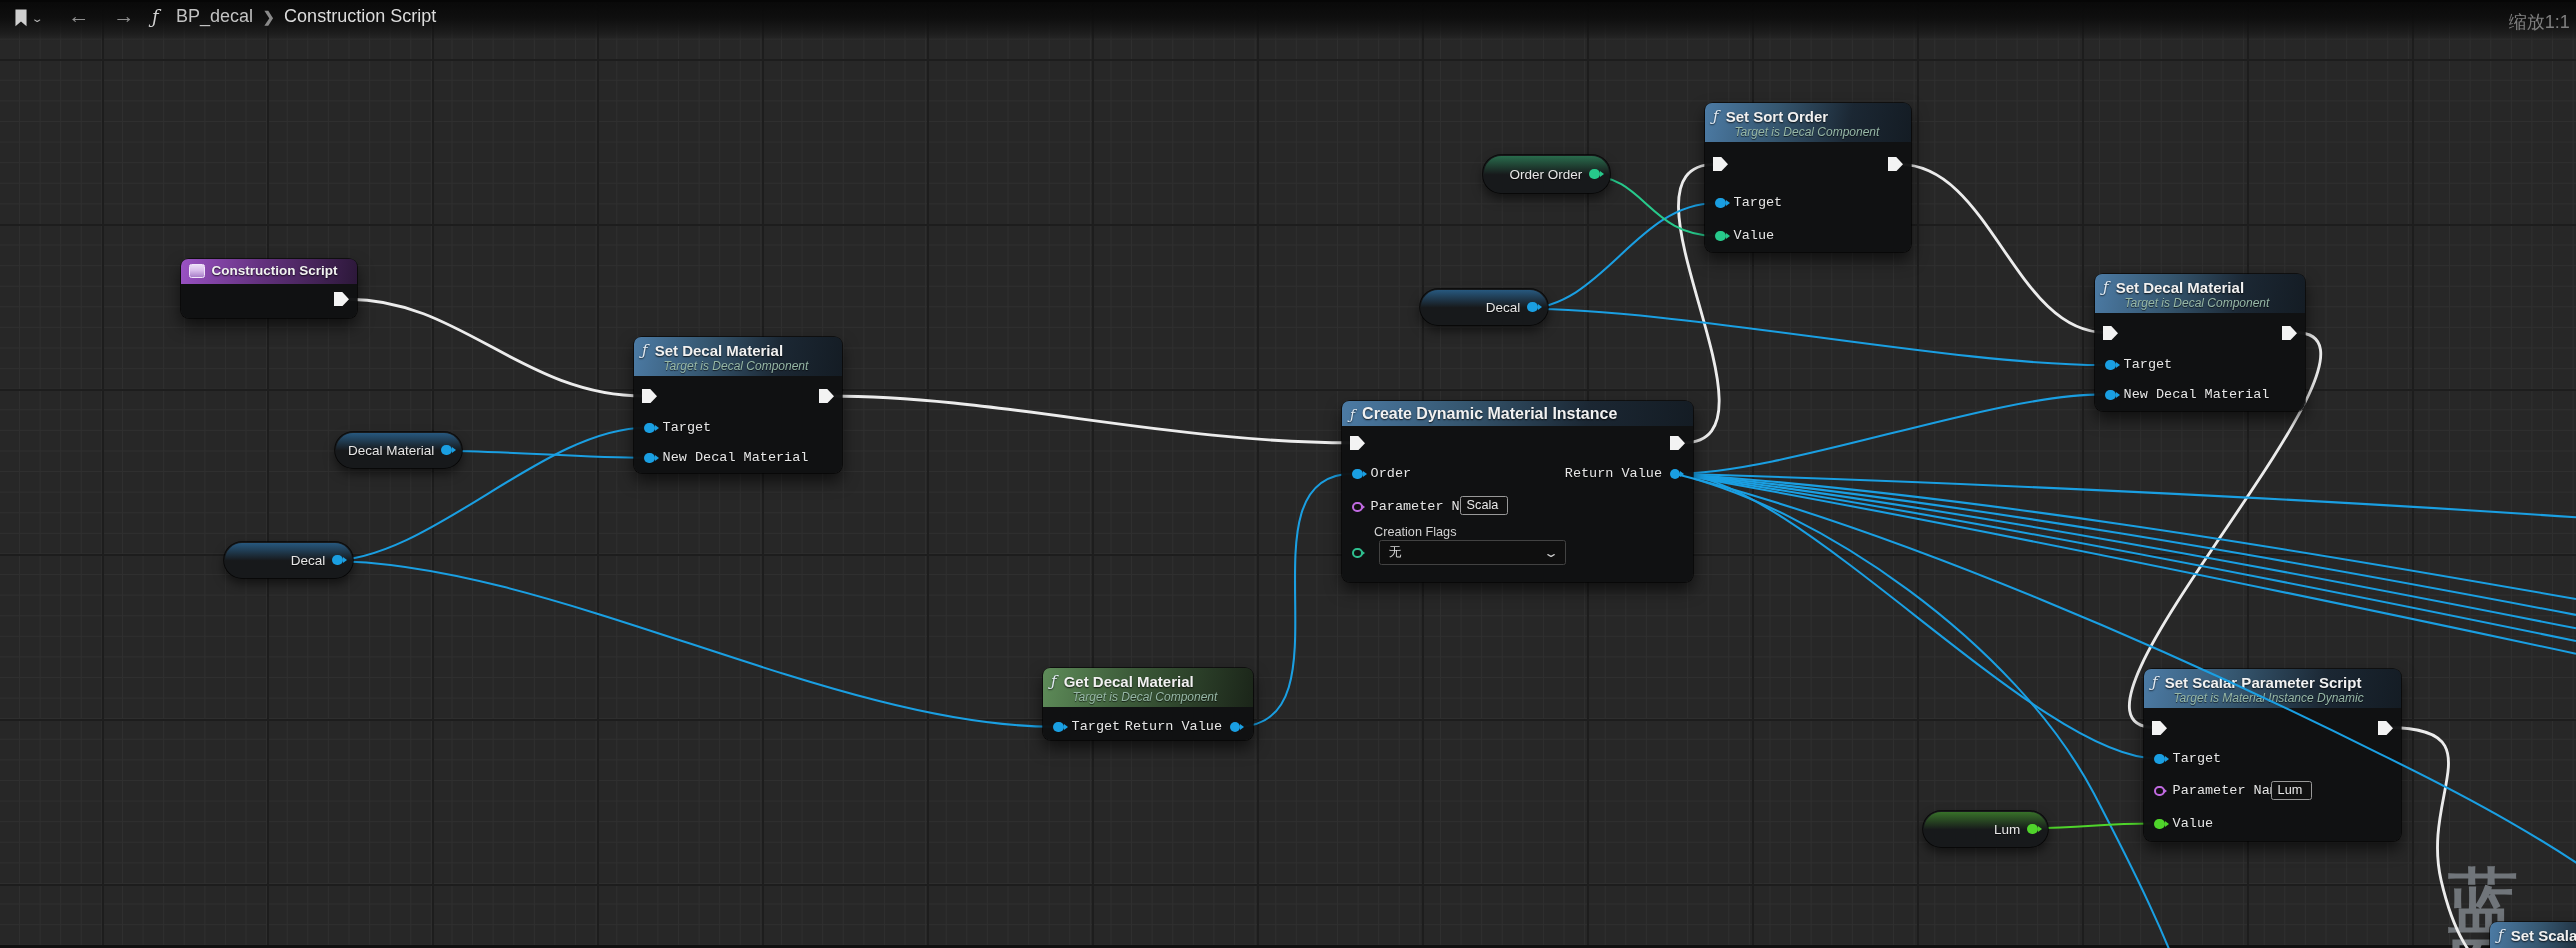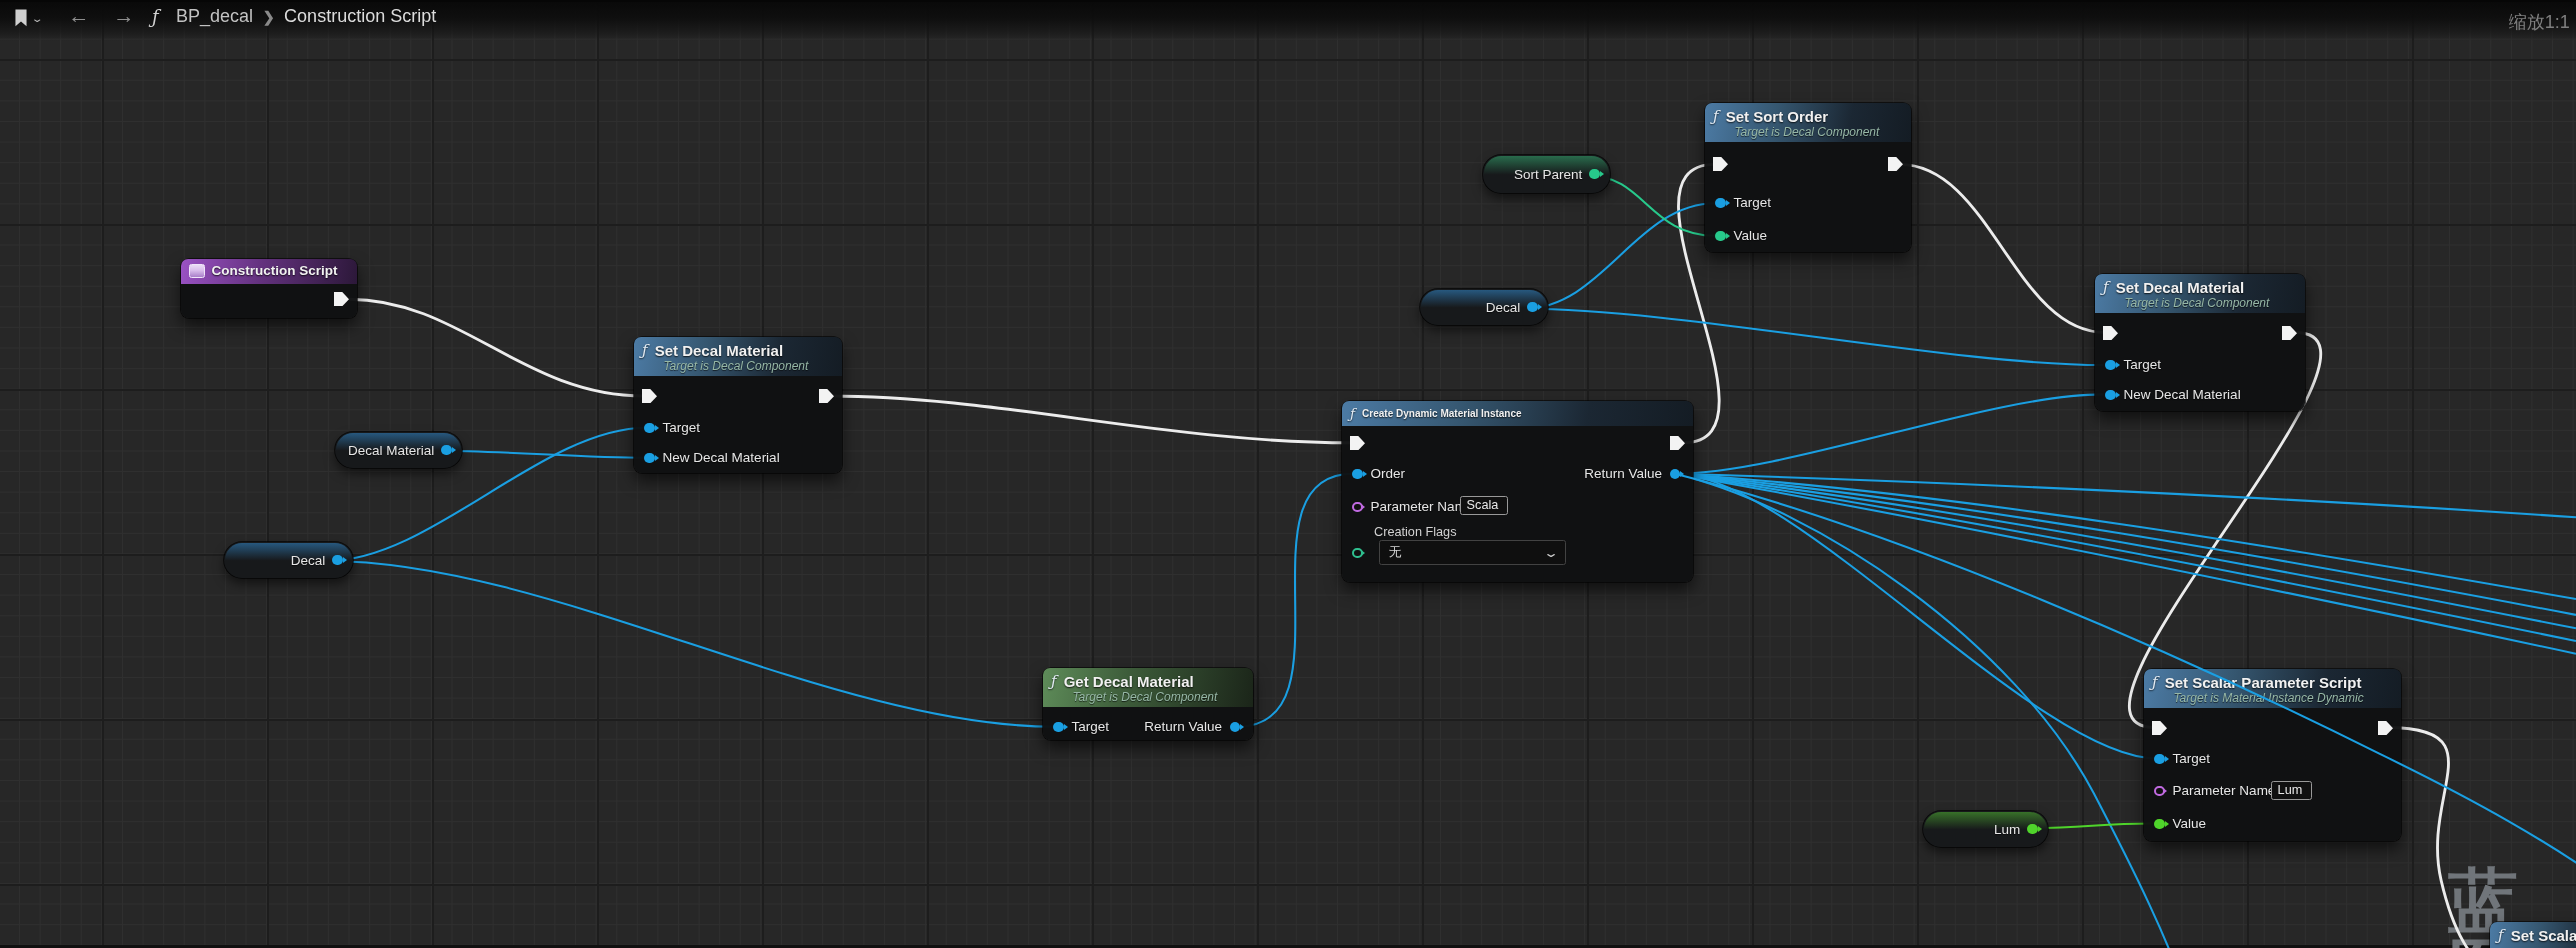--- a/index.html
+++ b/index.html
@@ -43,21 +43,21 @@
       text-shadow:0 0.8px 1.6px rgba(0,0,0,.8);}
   .nsub{margin-left:21.4px;font-size:12px;font-style:italic;color:#96b7a6;white-space:nowrap;
       text-shadow:0 0.8px 0.8px rgba(0,0,0,.6);}
   .evicon{width:13.5px;height:12px;border-radius:2.4px;
       background:linear-gradient(#ecdcf7 45%,#b democratic92d4 45%);border:0.8px solid #f0e4fa;
       background:linear-gradient(#eadcf5 0%,#d9bdec 45%,#a97fc9 100%);}
 
   .pin{position:absolute;}
   .pin-exec{width:15px;height:14.3px;background:#f3f3f3;
       clip-path:polygon(0 0,55% 0,100% 50%,55% 100%,0 100%);}
-  .prow{position:absolute;display:flex;align-items:center;gap:8px;height:17.4px;}
+  .prow{position:absolute;display:flex;align-items:center;gap:8px;height:17.4px;font-family:Liberation Mono, monospace;}
   .prow.rt{flex-direction:row;}
   .pdot{width:10.3px;height:10.3px;border-radius:50%;background:var(--c);position:relative;flex:0 0 auto;}
   .pdot::after{content:"";position:absolute;left:10.3px;top:2.4px;border-top:3.2px solid transparent;
       border-bottom:3.2px solid transparent;border-left:4px solid var(--c);}
   .pdot.hollow{width:6.3px;height:6.3px;background:#101010;border:2.4px solid var(--c);}
   .pdot.hollow::after{left:7.1px;top:0px;}
   .plabel{font-size:13.5px;color:#e6e6e6;white-space:nowrap;text-shadow:0 0.8px 0.8px rgba(0,0,0,.6);}
   .sublabel{position:absolute;font-size:12.7px;color:#d2d2d2;white-space:nowrap;}
 
   .txtbox{position:absolute;box-sizing:border-box;background:#101010;border:1.6px solid #999;
@@ -155,21 +155,21 @@
     <div class="prow" style="top:112px;left:10.3px">
       <span class="pdot" style="--c:#1a9fe2"></span>
       <span class="plabel">New Decal Material</span>
     </div>
   </div>
 
   <div class="node" style="left:1342px;top:401px;width:351px;height:181px">
     <div class="hdr hdr-func" style="height:17.4px">
       <div class="hdr-line1">
         <span class="fx" style="font-size:13.5px">ƒ</span>
-        <span class="ntitle" style="font-size:10px">Create Dynamic Material Instance</span>
+        <span class="ntitle" style="font-size:16px">Create Dynamic Material Instance</span>
       </div>
     </div>
     <span class="pin pin-exec" style="top:35px;left:8px"></span>
     <span class="pin pin-exec" style="top:35px;right:8px"></span>
     <div class="prow" style="top:64px;left:10.3px">
       <span class="pdot" style="--c:#1a9fe2"></span>
       <span class="plabel">Order</span>
     </div>
     <div class="prow rt" style="top:64px;right:12.7px">
       <span class="plabel">Return Value</span>
@@ -291,21 +291,21 @@
     <span class="plabel">Decal</span>
     <span class="pdot" style="--c:#1a9fe2"></span>
   </div>
 
   <div class="pill" style="left:1420px;top:289px;width:128px;height:36px;--tint:rgba(52,140,208,.55)">
     <span class="plabel">Decal</span>
     <span class="pdot" style="--c:#1a9fe2"></span>
   </div>
 
   <div class="pill" style="left:1483px;top:155px;width:127px;height:38px;--tint:rgba(58,190,125,.5)">
-    <span class="plabel">Sort Parent</span>
+    <span class="plabel">Order Order</span>
     <span class="pdot" style="--c:#27c98b"></span>
   </div>
 
   <div class="pill" style="left:1923px;top:811px;width:125px;height:36px;--tint:rgba(88,200,55,.5)">
     <span class="plabel">Lum</span>
     <span class="pdot" style="--c:#4fd42b"></span>
   </div>
 
   <svg class="wires over" width="2576" height="949" viewBox="0 0 3248 1196">
     <path class="w-obj" d="M2112,597 C2400,670 2760,830 3000,950 C3140,1018 3210,1062 3260,1095"></path>

